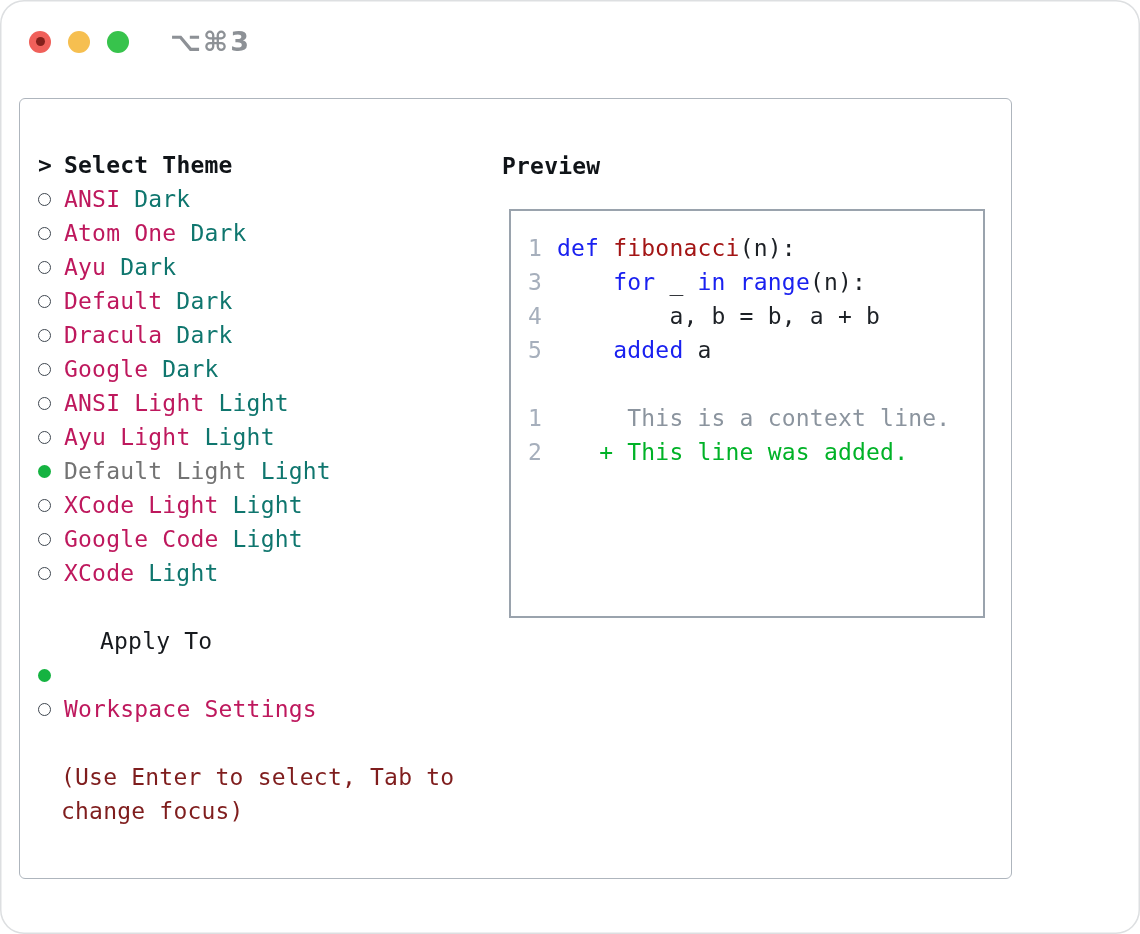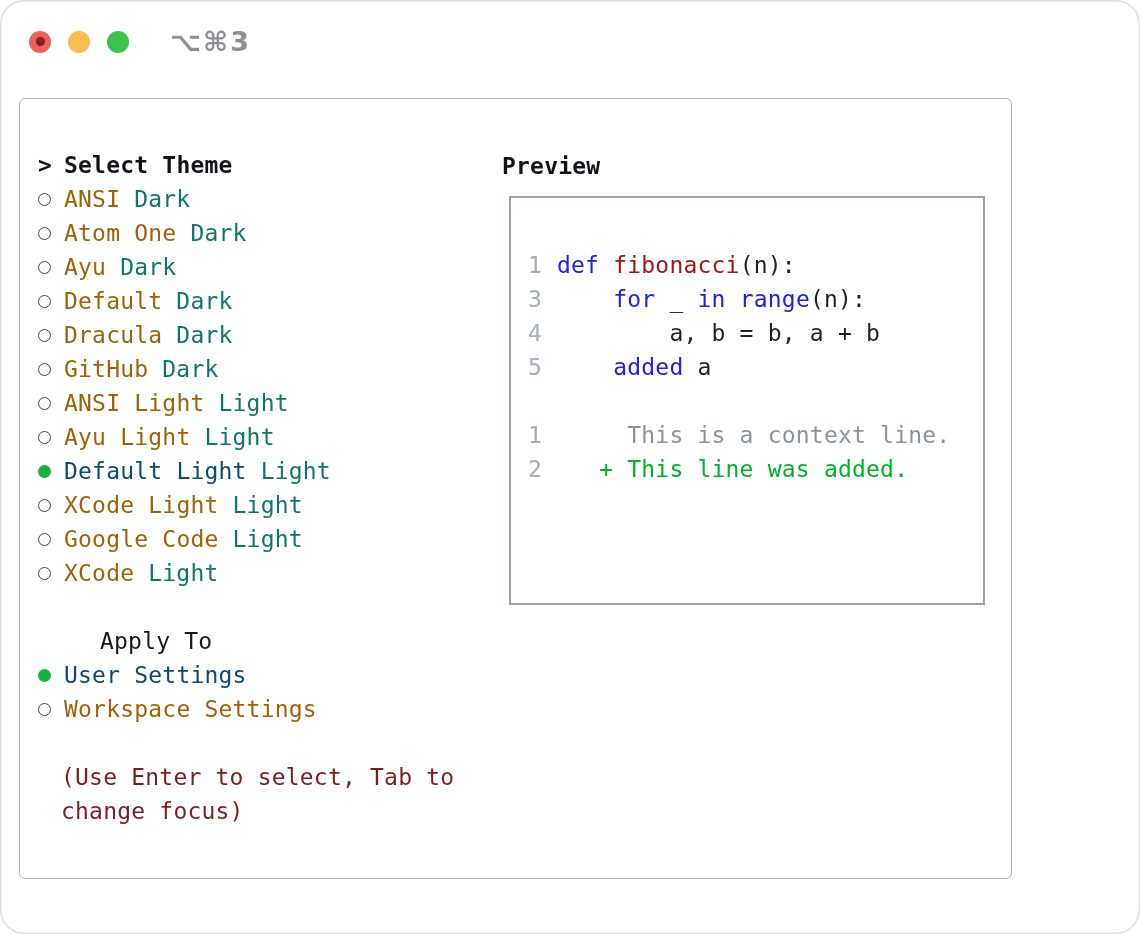--- a/index.html
+++ b/index.html
@@ -28,28 +28,28 @@
   }
   .left-col{position:absolute;left:18px;top:49px;width:440px;}
   .right-col{position:absolute;left:482px;top:50px;width:500px;}
   .row{height:34px;display:flex;align-items:center;font-size:23px;letter-spacing:0.2px;white-space:pre;}
   .cell{flex:0 0 26px;width:26px;display:flex;align-items:center;}
   .heading{font-weight:700;color:#101418;}
   .subheading{font-weight:400;color:#16191d;margin-left:36px;}
   .prompt{font-weight:700;color:#101418;}
   .circle{width:13px;height:13px;border-radius:50%;box-sizing:border-box;border:1.5px solid #3f4750;}
   .circle.filled{border:none;background:#15b341;}
-  .label{color:#a16207;}
+  .label{color:#be185d;}
   .variant{color:#0f766e;margin-left:14px;}
-  .sel .label{color:#0c4a6e;}
+  .sel .label{color:#737373;}
   .muted{color:#7f1d1d;margin-left:23px;}
   
   .preview-box{
-    margin-top:13px;margin-left:7px;width:476px;height:409px;box-sizing:border-box;
-    border:2px solid #9aa3ad;background:#ffffff;padding:50px 0 0 17px;overflow:hidden;
+    margin-top:26px;margin-left:7px;width:476px;height:409px;box-sizing:border-box;
+    border:2px solid #9aa3ad;background:#ffffff;padding:20px 0 0 17px;overflow:hidden;
   }
   .crow{height:34px;line-height:34px;font-size:23px;letter-spacing:0.2px;white-space:pre;margin:0;}
   .lnum{display:inline-block;width:14px;margin-right:15px;color:#a6afbc;}
   .kw{color:#1a21f0;}
   .fn{color:#a31515;}
   .pl{color:#1d2126;}
   .ctx{color:#8b949e;}
   .del{color:#c23b26;}
   .add{color:#00b227;}
 </style>
@@ -96,21 +96,21 @@
         <span class="label">Default</span>
         <span class="variant">Dark</span>
       </div>
       <div class="row">
         <span class="cell"><span class="circle"></span></span>
         <span class="label">Dracula</span>
         <span class="variant">Dark</span>
       </div>
       <div class="row">
         <span class="cell"><span class="circle"></span></span>
-        <span class="label">GitHub</span>
+        <span class="label">Google</span>
         <span class="variant">Dark</span>
       </div>
       <div class="row">
         <span class="cell"><span class="circle"></span></span>
         <span class="label">ANSI Light</span>
         <span class="variant">Light</span>
       </div>
       <div class="row">
         <span class="cell"><span class="circle"></span></span>
         <span class="label">Ayu Light</span>
@@ -138,21 +138,20 @@
       </div>
 
       <div class="row"></div>
 
       <div class="row">
         <span class="cell"></span>
         <span class="subheading">Apply To</span>
       </div>
       <div class="row sel">
         <span class="cell"><span class="circle filled"></span></span>
-        <span class="label">User Settings</span>
       </div>
       <div class="row">
         <span class="cell"><span class="circle"></span></span>
         <span class="label">Workspace Settings</span>
       </div>
 
       <div class="row"></div>
 
       <div class="row muted">(Use Enter to select, Tab to</div>
       <div class="row muted">change focus)</div>

